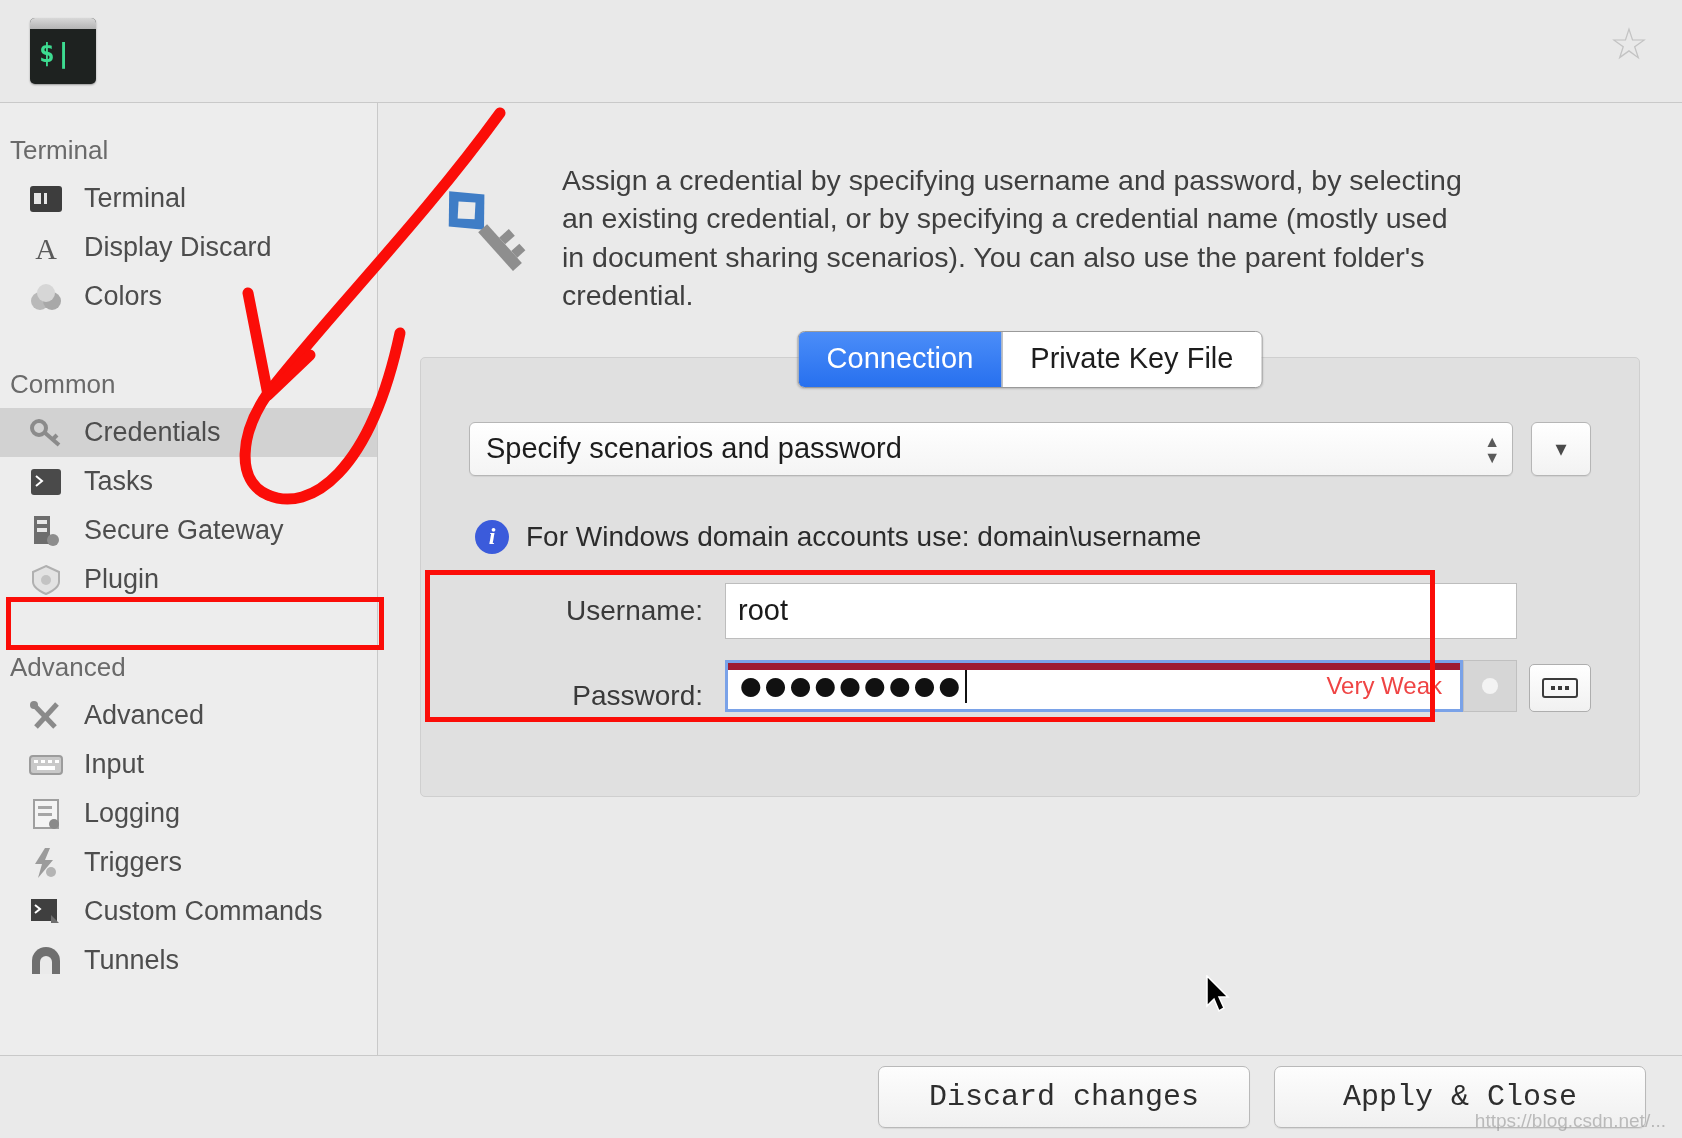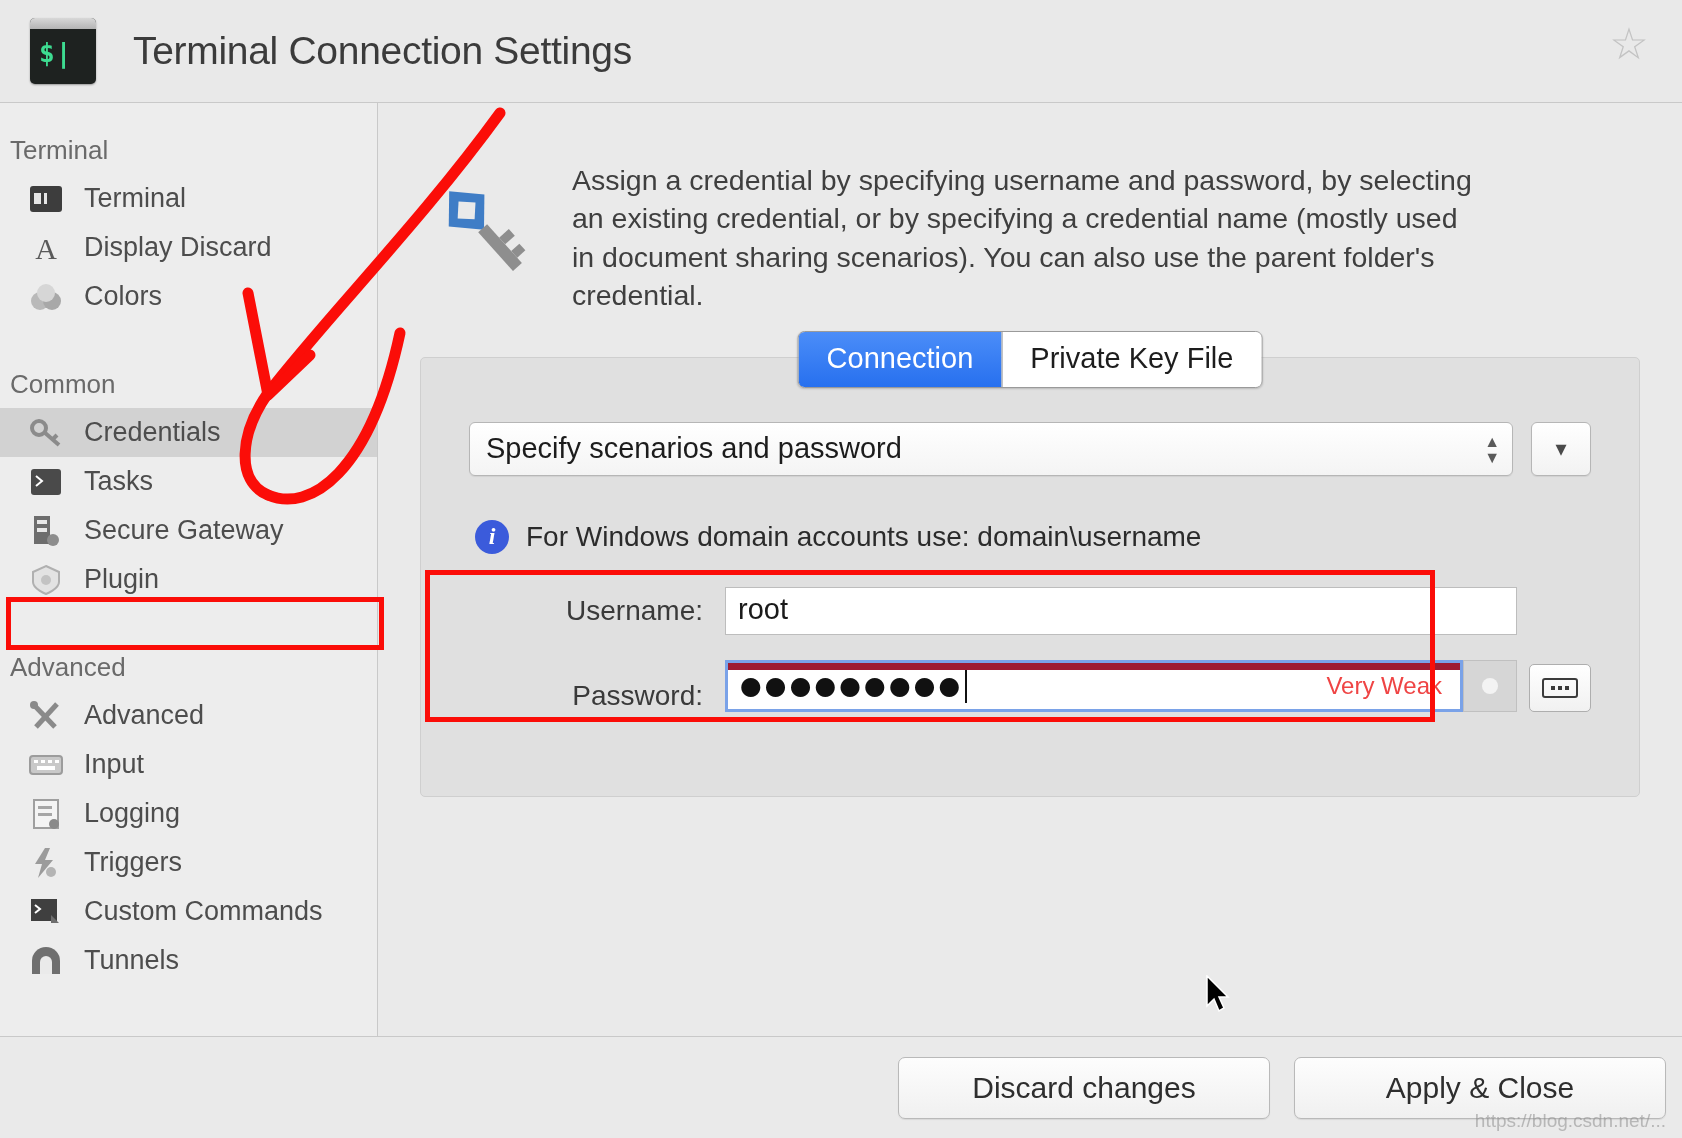--- a/index.html
+++ b/index.html
@@ -91,21 +91,21 @@
   .main {
     flex: 1 1 auto;
     background: #eaeaea;
     display: flex; flex-direction: column;
     position: relative;
     min-width: 0;
   }
   .desc-row {
     display: flex;
     padding: 52px 60px 0 48px;
-    gap: 36px;
+    gap: 26px;
   }
   .key-ico { width: 110px; height: 120px; flex: 0 0 auto; padding-top: 14px;}
   .desc-text {
     font-size: 28.5px;
     line-height: 1.35;
     color: #3f3f3f;
     max-width: 900px;
     padding-top: 6px;
   }
 
@@ -190,24 +190,24 @@
   .field-label {
     width: 256px;
     text-align: right;
     padding-right: 22px;
     font-size: 28px;
     color: #3a3a3a;
     flex: 0 0 auto;
   }
   .text-input {
     flex: 1 1 auto;
-    height: 48px;
+    height: 56px;
     background: #fff;
     border: 1px solid #bdbdbd;
-    display: flex; align-items: flex-end;
+    display: flex; align-items: center;
     padding: 8px 12px;
     font-size: 29px;
     color: #1a1a1a;
   }
   .pw-input {
     flex: 1 1 auto;
     position: relative;
     height: 52px;
     background: #fff;
     border: 3px solid #7aa2e8;
@@ -260,28 +260,29 @@
   
   .anno-box {
     position: absolute;
     border: 5px solid #fb0d08;
     pointer-events: none;
     z-index: 6;
   }
 
   
   .footer {
-    height: 102px;
+    height: 83px;
     border-top: 1px solid #c9c9c9;
     background: #eaeaea;
     display: flex; align-items: center; justify-content: flex-end;
     gap: 24px;
-    padding-right: 16px;
-    flex: 0 0 auto;
-    position: relative;
+    padding-right: 36px;
+    flex: 0 0 auto;
+    position: relative;
+    font-family: Liberation Mono, monospace;
   }
   .footer-btn {
     min-width: 372px; height: 62px;
     background: linear-gradient(#fdfdfd,#f0f0f0);
     border: 1px solid #b9b9b9;
     border-radius: 7px;
     display:flex; align-items:center; justify-content:center;
     font-size: 30px; color: #2e2e2e;
     box-shadow: 0 1px 1px rgba(0,0,0,.08);
   }
@@ -303,21 +304,20 @@
 </head>
 <body>
 
 <div class="window">
 
   <div class="titlebar">
     <div class="term-icon">
       <div class="bar"></div>
       <div class="prompt">$|</div>
     </div>
-    <div class="win-title">Terminal Connection Settings</div>
     <div class="star">☆</div>
   </div>
 
   <div class="body">
 
     <div class="sidebar">
 
       <div class="group-title">Terminal</div>
 
       <div class="nav-item">

